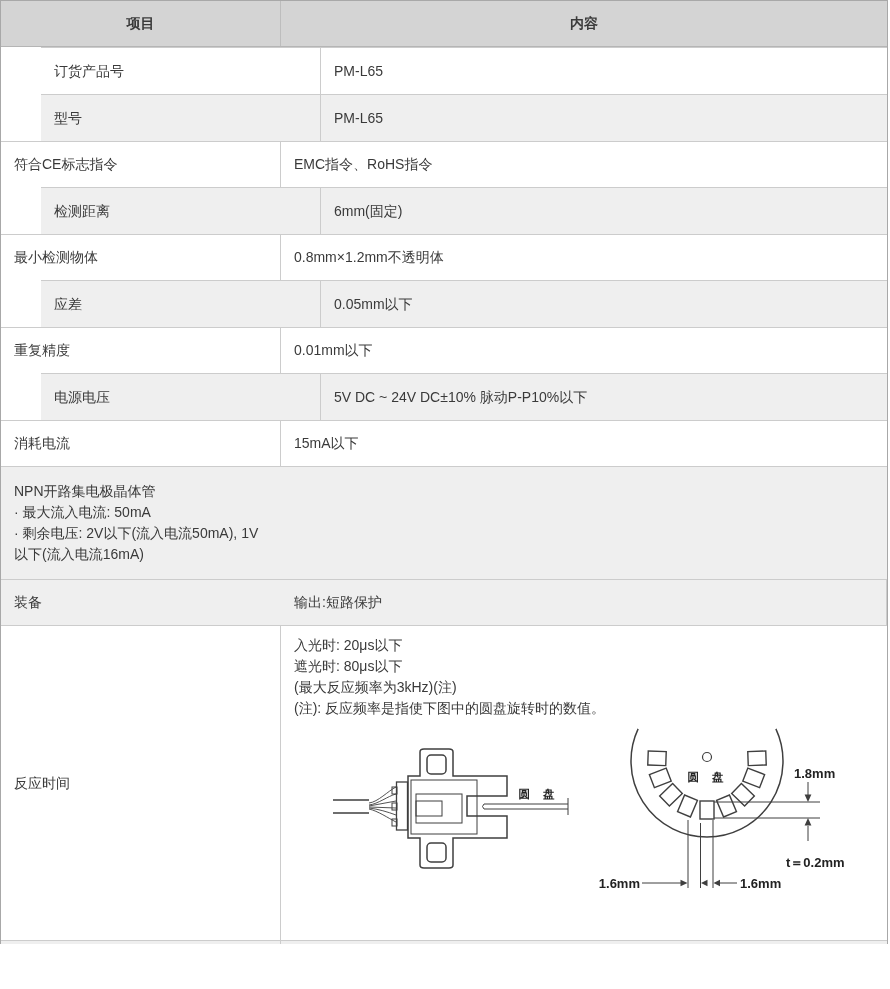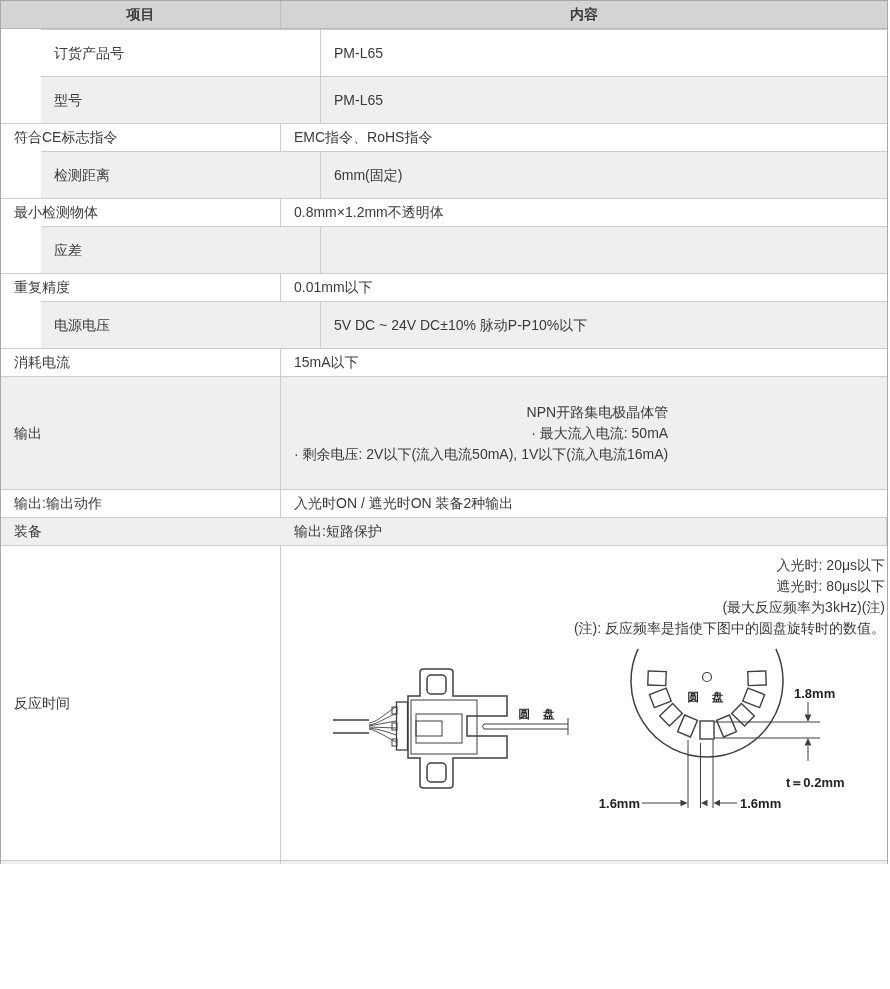--- a/index.html
+++ b/index.html
@@ -37,27 +37,27 @@
   }
   .td{
     display:flex;
     align-items:center;
     padding:0 13px;
     font-size:14px;
     line-height:21px;
   }
   .td.label{border-right:1px solid var(--border_inner);}
   .thead .td{justify-content:center;font-weight:bold;border-right-color:#bdbdbd;}
-  .h46{height:28px;}
+  .h46{height:46px;}
   .h47{height:47px;margin-left:40px;}
   .h113{height:113px;}
   .h315{height:315px;}
   .h4{height:4px;}
   .tr .td.top{align-items:flex-start;padding-top:9px;}
-  .multiline{display:block;text-align:right;}
+  .multiline{display:block;}
   .multiline .line{display:block;font-size:14px;line-height:21px;}
   .diagram-wrap{display:block;margin:7px 0 0 31px;}
   svg text{
     font-family:"Liberation Sans","DejaVu Sans",sans-serif;
     fill:#222;
   }
   .dim-text{font-size:13px;font-weight:600;}
   .disc-text{font-size:11.5px;font-weight:bold;letter-spacing:5px;}
 </style>
 </head>
@@ -90,52 +90,48 @@
     <div class="td">6mm(固定)</div>
   </div>
 
   <div class="tr h46">
     <div class="td label">最小检测物体</div>
     <div class="td">0.8mm×1.2mm不透明体</div>
   </div>
 
   <div class="tr alt h47">
     <div class="td label">应差</div>
+    <div class="td">0.05mm以下</div>
   </div>
 
   <div class="tr h46">
     <div class="td label">重复精度</div>
     <div class="td">0.01mm以下</div>
   </div>
 
   <div class="tr alt h47">
     <div class="td label">电源电压</div>
     <div class="td">5V DC ~ 24V DC±10% 脉动P-P10%以下</div>
   </div>
 
   <div class="tr h46">
     <div class="td label">消耗电流</div>
     <div class="td">15mA以下</div>
   </div>
 
   <div class="tr alt h113">
-    <div class="td label">输出</div>
     <div class="td">
       <span class="multiline">
         <span class="line">NPN开路集电极晶体管</span>
         <span class="line">· 最大流入电流: 50mA</span>
         <span class="line">· 剩余电压: 2V以下(流入电流50mA), 1V以下(流入电流16mA)</span>
       </span>
     </div>
   </div>
 
-  <div class="tr h46">
-    <div class="td label">输出:输出动作</div>
-    <div class="td">入光时ON / 遮光时ON 装备2种输出</div>
-  </div>
 
   <div class="tr alt h46">
     <div class="td">装备</div>
     <div class="td label">输出:短路保护</div>
   </div>
 
   <div class="tr h315">
     <div class="td label">反应时间</div>
     <div class="td top">
       <span class="multiline">

